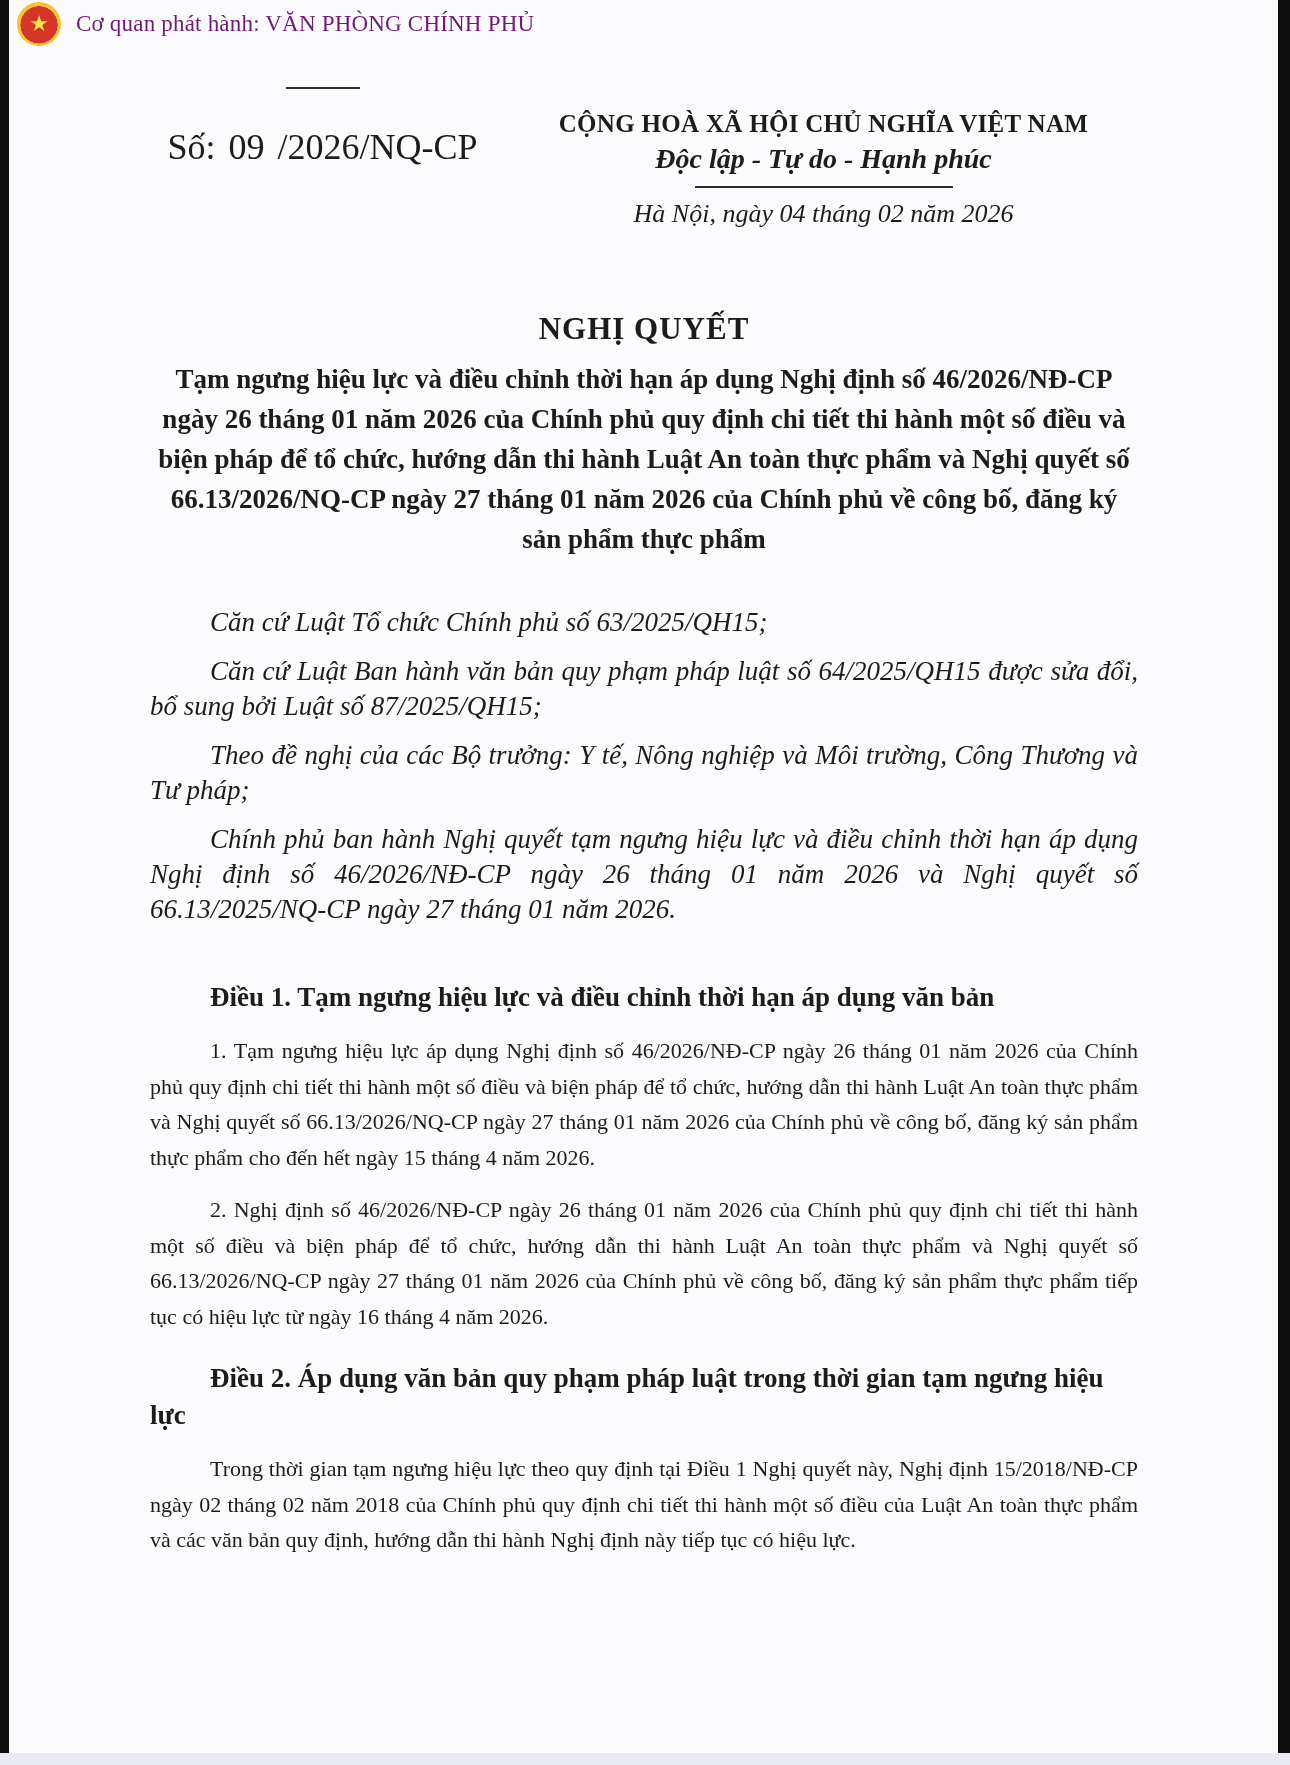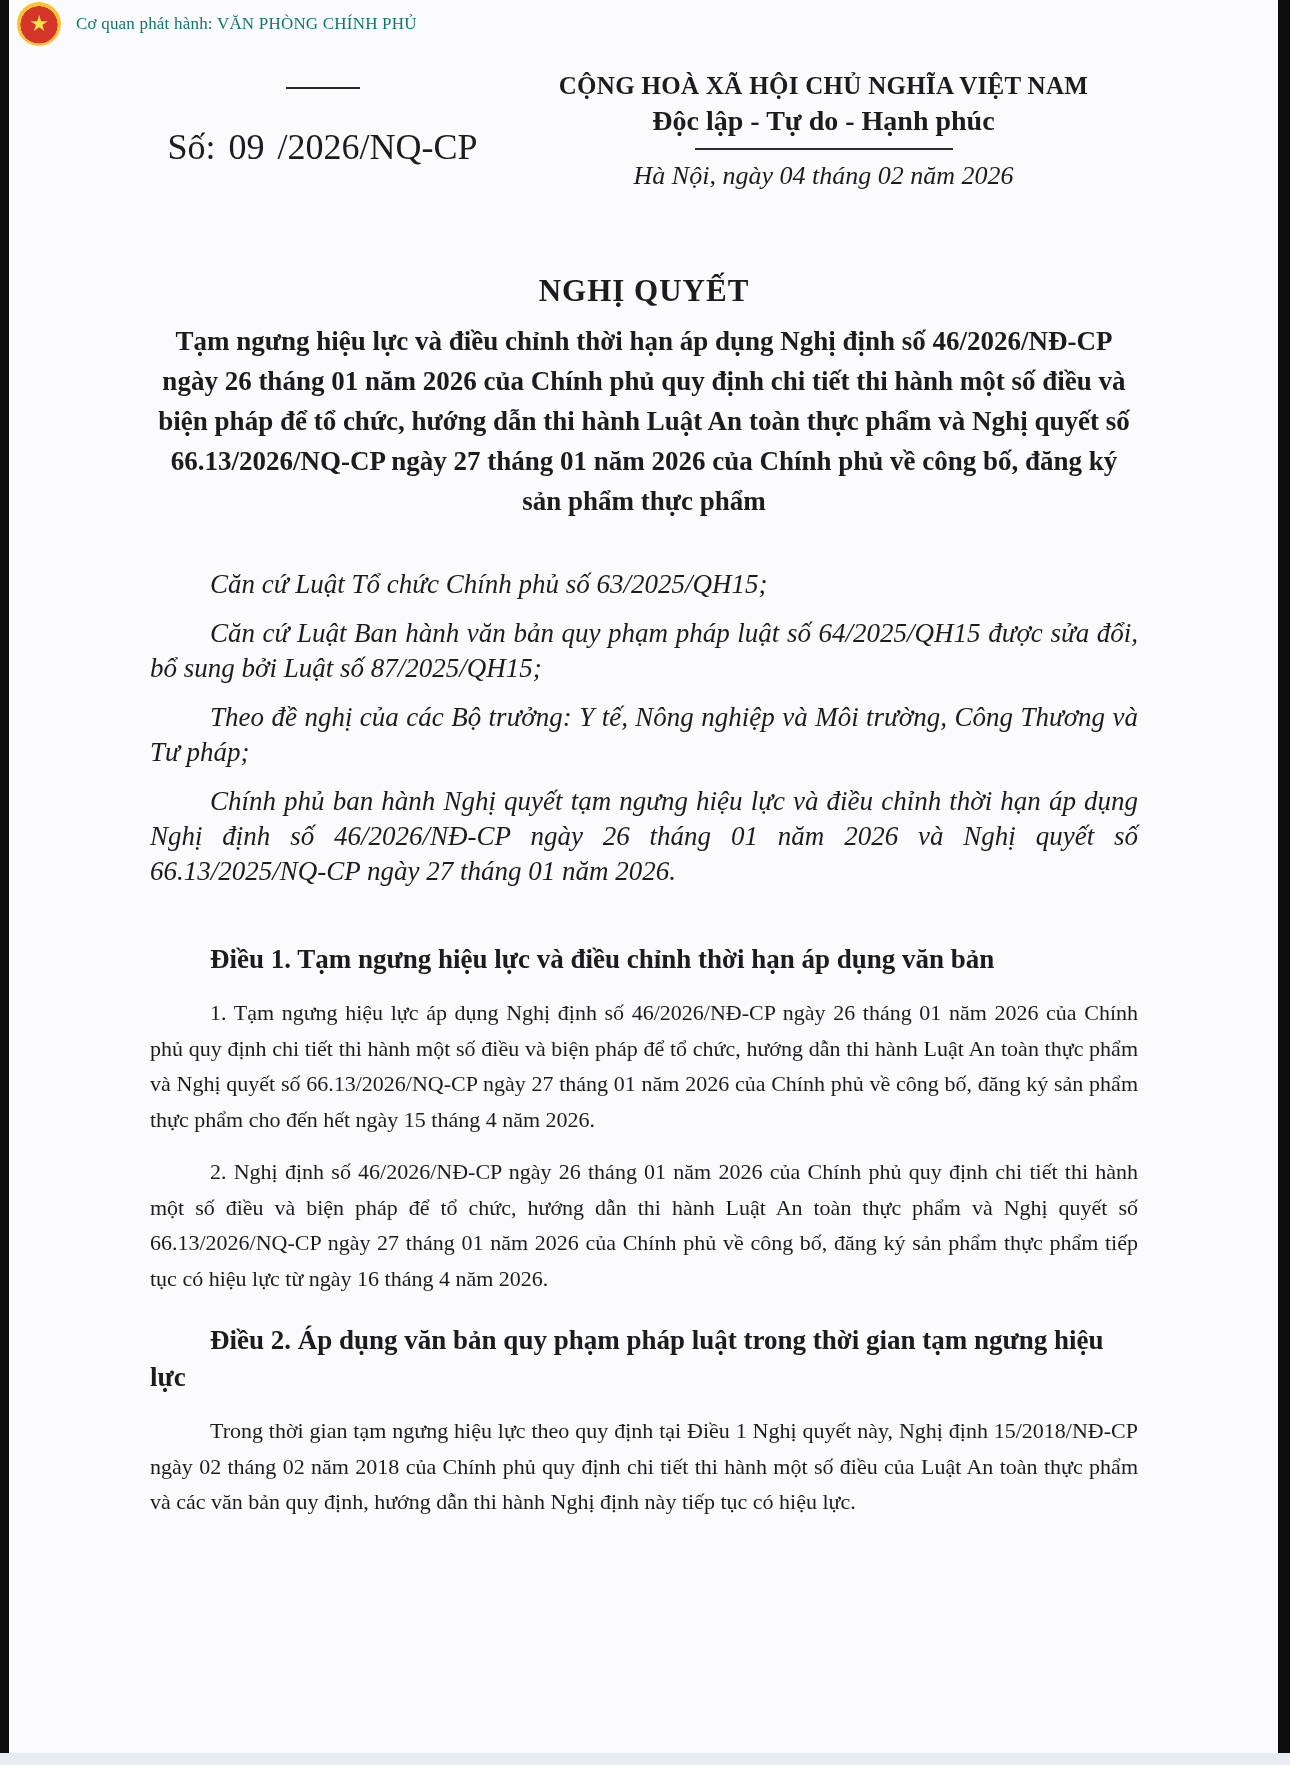--- a/index.html
+++ b/index.html
@@ -31,34 +31,34 @@
     width: 44px; height: 44px; border-radius: 50%;
     background: radial-gradient(circle at 50% 52%, #d6352a 0 58%, #f5c333 59% 78%, #e8872f 79% 100%);
     display: flex; align-items: center; justify-content: center;
     flex: 0 0 auto;
   }
   .emblem .star {
     color: #ffe14d; font-size: 22px; line-height: 1;
     font-family: "DejaVu Sans", sans-serif;
     text-shadow: 0 0 1px #8c1d14;
   }
-  .meta-label { font-size: 17px; color: #0f766e; letter-spacing: 0.2px; }
+  .meta-label { font-size: 23px; color: #701a75; letter-spacing: 0.2px; }
 
   .doc { padding: 72px 140px 0 141px; }
 
   .doc-header { display: flex; }
   .col-left  { width: 345px; text-align: center; }
   .col-right { flex: 1; text-align: center; padding-left: 14px; }
 
   .org-name { font-size: 25px; font-weight: bold; letter-spacing: 0.5px; }
   .org-divider { width: 74px; border-top: 2px solid #2b2b2b; margin: 15px auto 0; }
   .doc-number { font-size: 36px; margin-top: 37px; word-spacing: 4px; }
 
-  .motto-1 { font-size: 25px; font-weight: bold; letter-spacing: 0.3px; }
-  .motto-2 { font-size: 28px; font-weight: bold; margin-top: 5px; }
+  .motto-1 { font-size: 25px; font-weight: bold; letter-spacing: 0.3px; margin-top: 38px; }
+  .motto-2 { font-size: 28px; font-weight: bold; margin-top: 5px; font-style: italic; }
   .motto-divider { width: 258px; border-top: 2px solid #2b2b2b; margin: 11px auto 0; }
   .place-date { font-style: italic; font-size: 26px; margin-top: 11px; }
 
   .title-block { margin-top: 82px; }
   .doc-type { text-align: center; font-weight: bold; font-size: 31px; letter-spacing: 1px; }
   .subject  { text-align: center; font-weight: bold; font-size: 27px; line-height: 40px; margin: 12px auto 0; }
 
   .preamble { margin-top: 46px; }
   .pre {
     font-style: italic; font-size: 27px; line-height: 35px;

